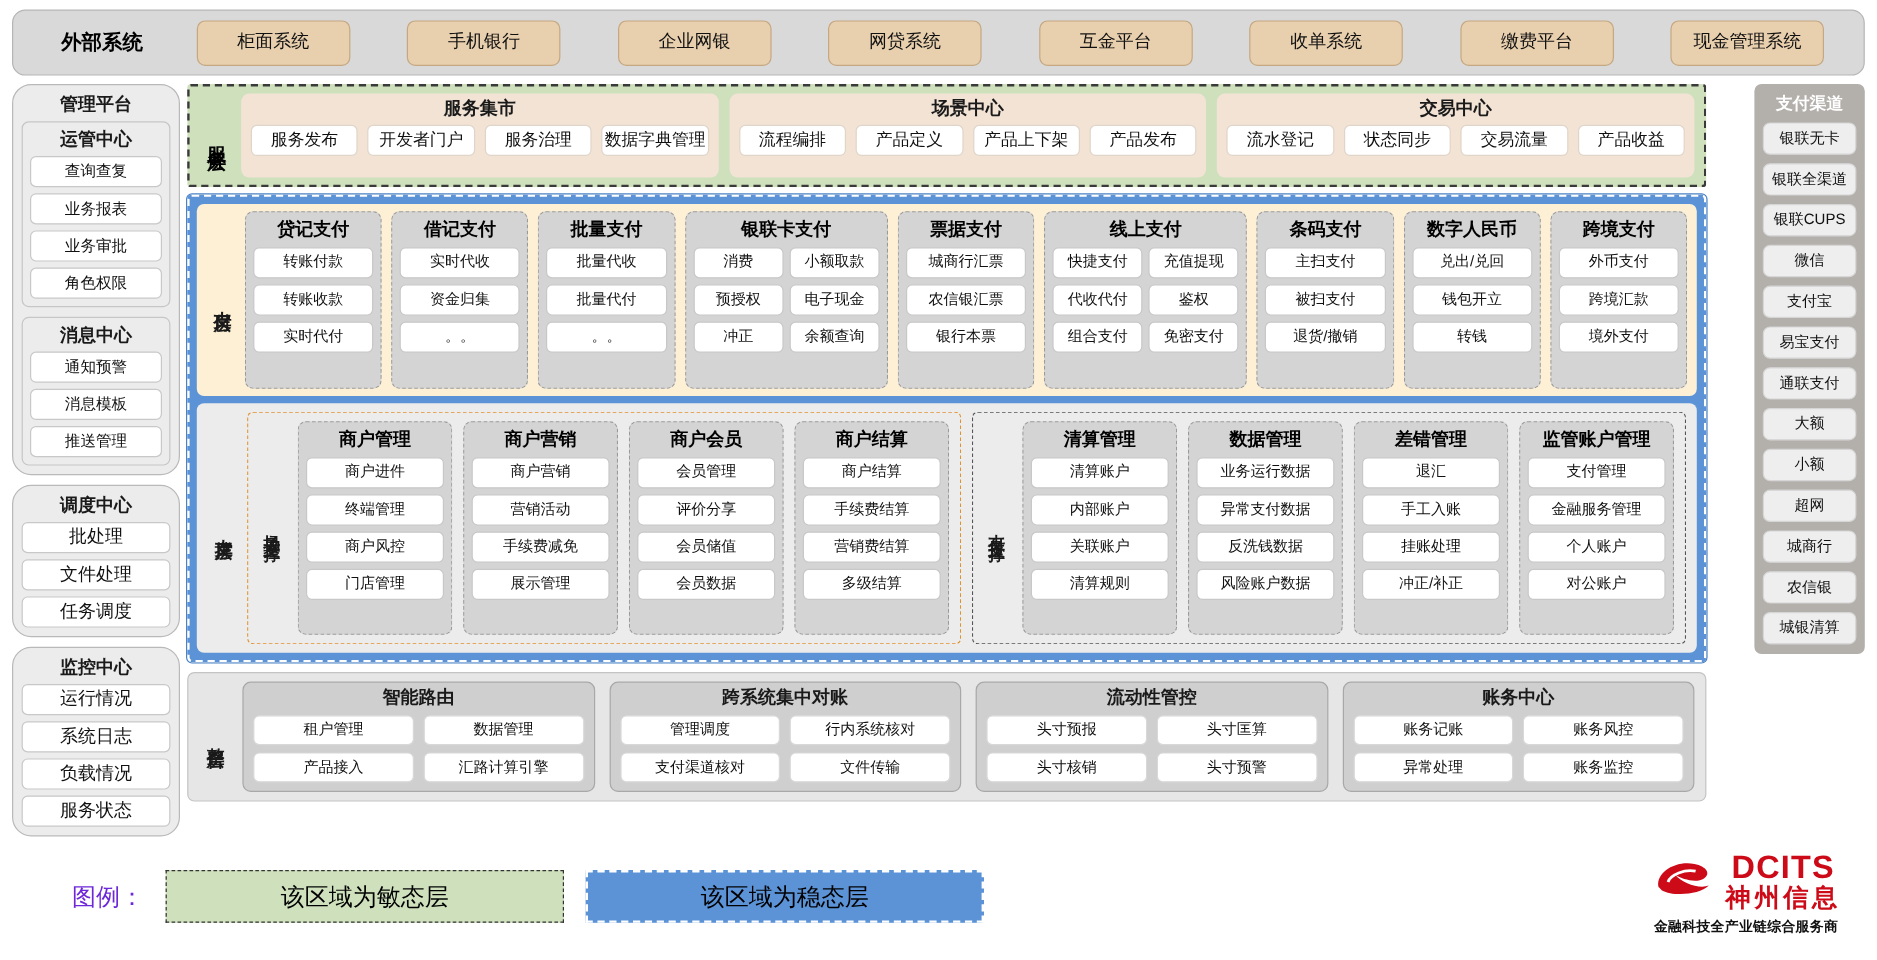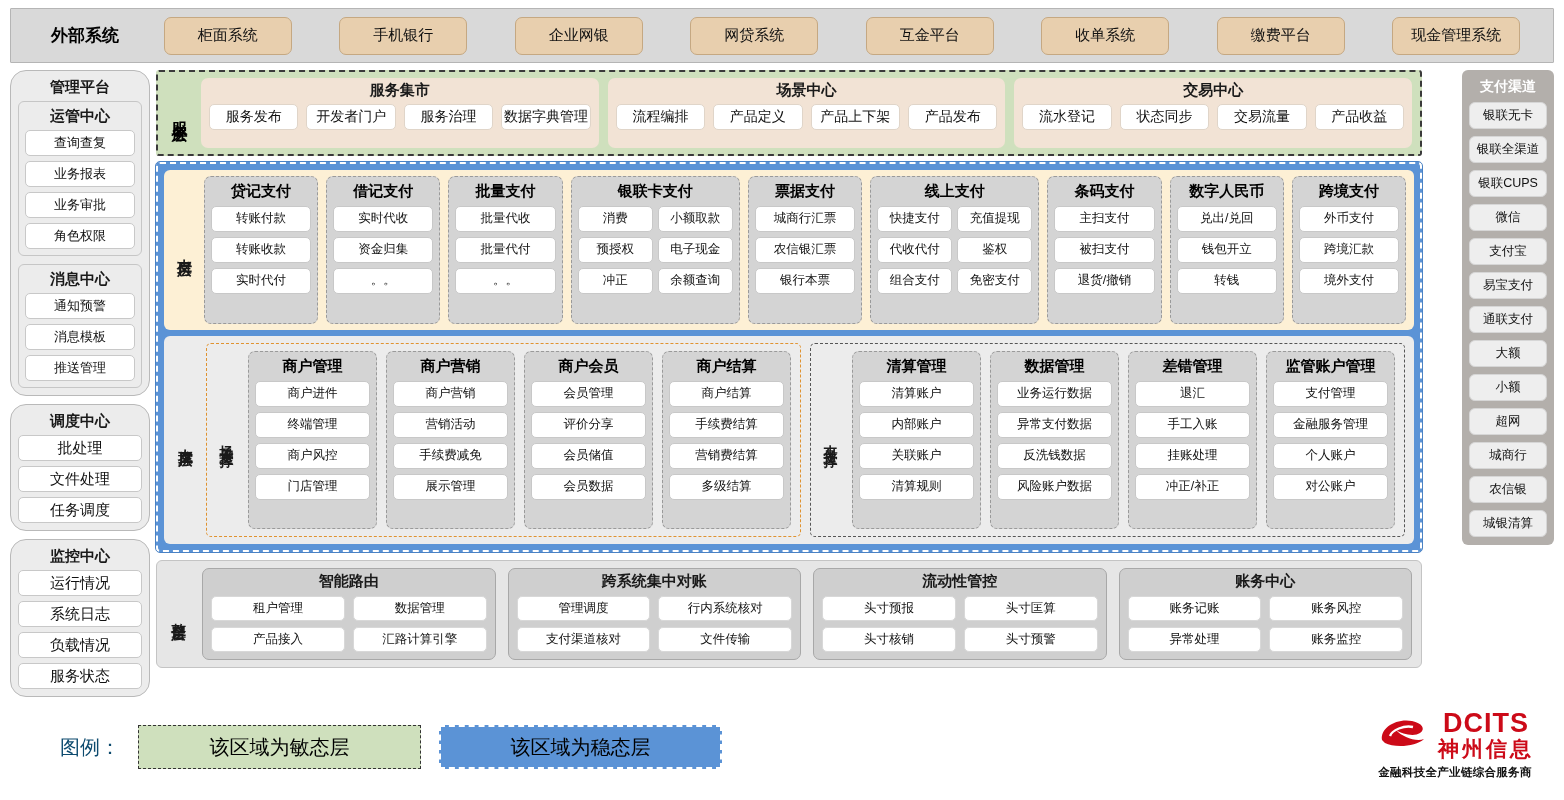--- a/index.html
+++ b/index.html
@@ -36,21 +36,21 @@
     font-size:15px; font-weight:bold; text-align:center;
     margin-bottom:5px; color:#000; white-space:nowrap;
   }
   .grpbox .rows { display:flex; flex-direction:column; gap:5px; flex:1; }
   .grpbox .rowpair { display:flex; gap:5px; }
   .grpbox .rowpair > .chip { flex:1; }
 
   
   #external-bar {
     position:absolute; left:10px; top:8px; width:1544px; height:55px;
-    background:#d9d9d9; border:1px solid #b5b5b5; border-radius:1px;
+    background:#d9d9d9; border:1px solid #b5b5b5; border-radius:11px;
     display:flex; align-items:center; padding:0 14px; gap:0;
   }
   #external-bar .bar-title {
     font-size:17px; font-weight:bold; color:#000; width:120px; text-align:center;
     flex:none;
   }
   #external-bar .ext-items { display:flex; flex:1; justify-content:space-around; gap:10px; }
   #external-bar .ext-chip {
     background:#e8cfae; border:1px solid #c5a882; border-radius:7px;
     min-width:128px; height:38px; font-size:15px;
@@ -162,23 +162,23 @@
     flex:1; background:#cfcfcf; border:1px solid #a8a8a8; border-radius:7px;
     padding:3px 8px 7px; display:flex; flex-direction:column;
   }
   #integration-layer .int-grp .gt { font-size:15px; font-weight:bold; text-align:center; margin-bottom:5px; }
   #integration-layer .int-grp .rows { display:flex; flex-direction:column; gap:6px; flex:1; }
   #integration-layer .int-grp .rowpair { display:flex; gap:8px; flex:1; }
   #integration-layer .int-grp .rowpair .chip { flex:1; font-size:12.5px; border:1px solid #d8d8d8; }
 
   
   #legend { position:absolute; left:60px; top:725px; display:flex; align-items:center; gap:18px; }
-  #legend .lg-label { font-size:20px; font-weight:normal; color:#0c4a6e; }
+  #legend .lg-label { font-size:20px; font-weight:normal; color:#6d28d9; }
   #legend .lg-box {
-    width:283px; height:44px; display:flex; align-items:center; justify-content:center;
+    width:332px; height:44px; display:flex; align-items:center; justify-content:center;
     font-size:20px; color:#000;
   }
   #legend .lg-agile { background:#cfe0bd; border:1px dashed #333333; }
   #legend .lg-stable { background:#5b93d6; border:2px dashed #ffffff; }
 
   
   #logo { position:absolute; right:14px; top:710px; width:190px; text-align:center; }
   #logo .logo-row { display:flex; align-items:center; justify-content:center; gap:6px; }
   #logo .brand-en { font-size:27px; font-weight:bold; color:#cc0a18; letter-spacing:1px; line-height:1; font-family:"Liberation Sans",sans-serif; }
   #logo .brand-cn { font-size:21px; font-weight:bold; color:#cc0a18; letter-spacing:3px; line-height:1.15; }

